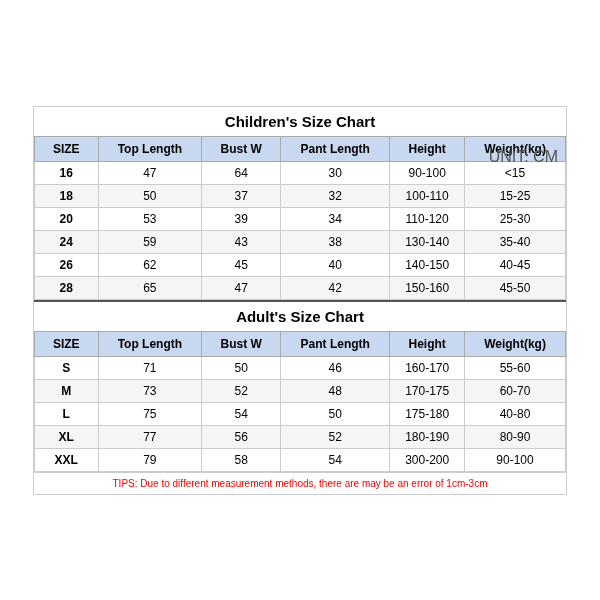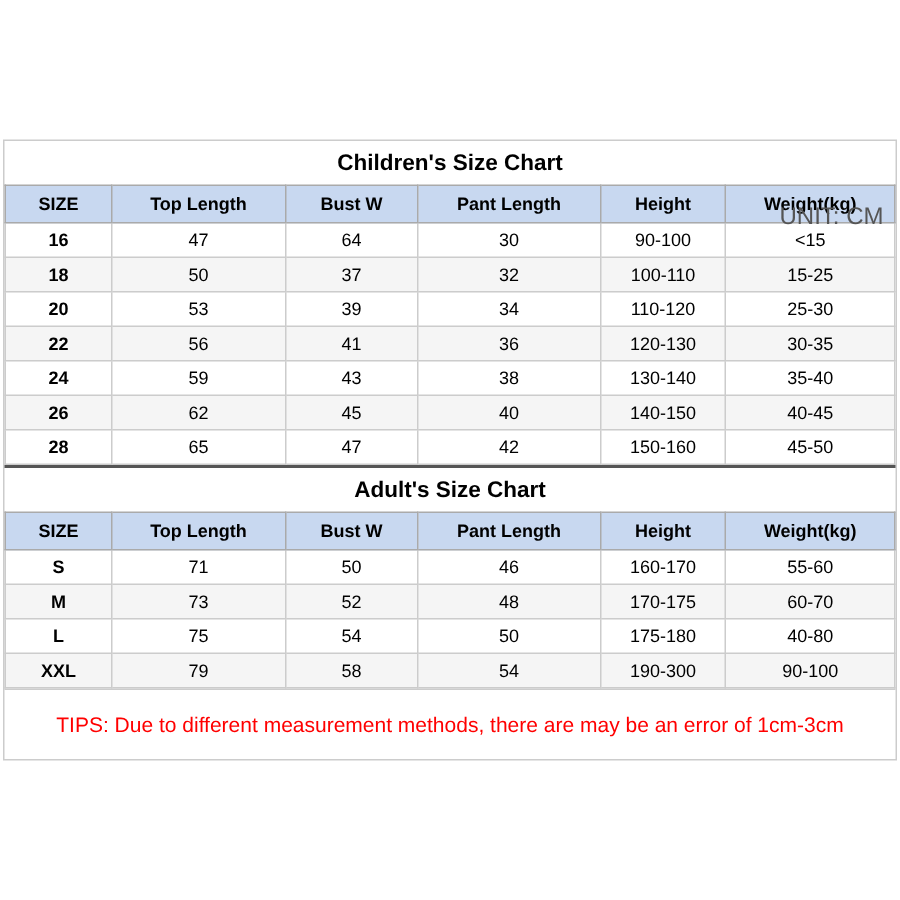--- a/index.html
+++ b/index.html
@@ -6,21 +6,21 @@
     body {
       width: 600px;
       height: 600px;
       background: #fff;
       display: flex;
       align-items: center;
       justify-content: center;
       font-family: Arial, sans-serif;
     }
     .container {
-      width: 596px;
+      width: 534px;
       border: 1px solid #ccc;
       background: #fff;
     }
     .section-header {
       text-align: center;
       padding: 6px 4px;
       position: relative;
     }
     .section-header h2 {
       font-size: 15px;
@@ -62,23 +62,23 @@
       background: #f5f5f5;
     }
     tbody tr td:first-child {
       font-weight: bold;
     }
     .divider {
       border-top: 2px solid #555;
     }
     .tips {
       text-align: center;
-      font-size: 14px;
+      font-size: 10px;
       color: red;
-      padding: 15px 4px;
+      padding: 5px 4px;
       border-top: 1px solid #ccc;
     }
   </style>
 </head>
 <body>
 
 <div class="container">
 
   <div class="section-header">
     <h2>Children's Size Chart</h2>
@@ -115,28 +115,20 @@
         </tr>
         <tr>
           <td>20</td>
           <td>53</td>
           <td>39</td>
           <td>34</td>
           <td>110-120</td>
           <td>25-30</td>
         </tr>
         <tr>
-          <td>22</td>
-          <td>56</td>
-          <td>41</td>
-          <td>36</td>
-          <td>120-130</td>
-          <td>30-35</td>
-        </tr>
-        <tr>
           <td>24</td>
           <td>59</td>
           <td>43</td>
           <td>38</td>
           <td>130-140</td>
           <td>35-40</td>
         </tr>
         <tr>
           <td>26</td>
           <td>62</td>
@@ -190,24 +182,32 @@
         </tr>
         <tr>
           <td>L</td>
           <td>75</td>
           <td>54</td>
           <td>50</td>
           <td>175-180</td>
           <td>40-80</td>
         </tr>
         <tr>
+          <td>XL</td>
+          <td>77</td>
+          <td>56</td>
+          <td>52</td>
+          <td>180-190</td>
+          <td>80-90</td>
+        </tr>
+        <tr>
           <td>XXL</td>
           <td>79</td>
           <td>58</td>
           <td>54</td>
-          <td>190-300</td>
+          <td>300-200</td>
           <td>90-100</td>
         </tr>
       </tbody>
   </table>
 
   <div class="tips">TIPS: Due to different measurement methods, there are may be an error of 1cm-3cm</div>
 </div>
 
 </body></html>

